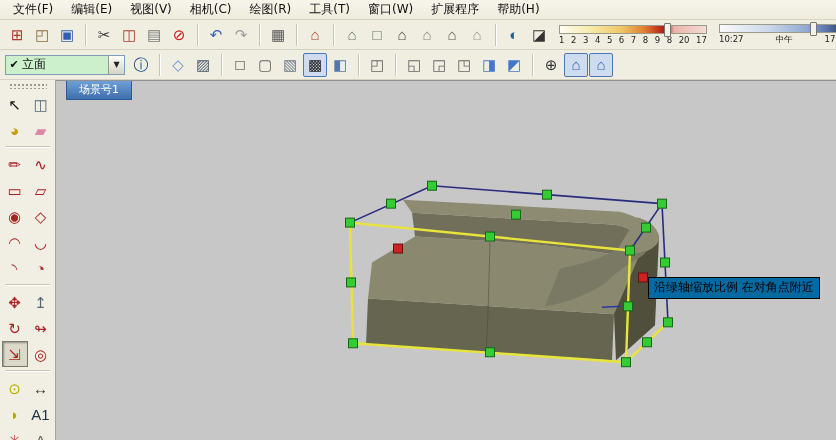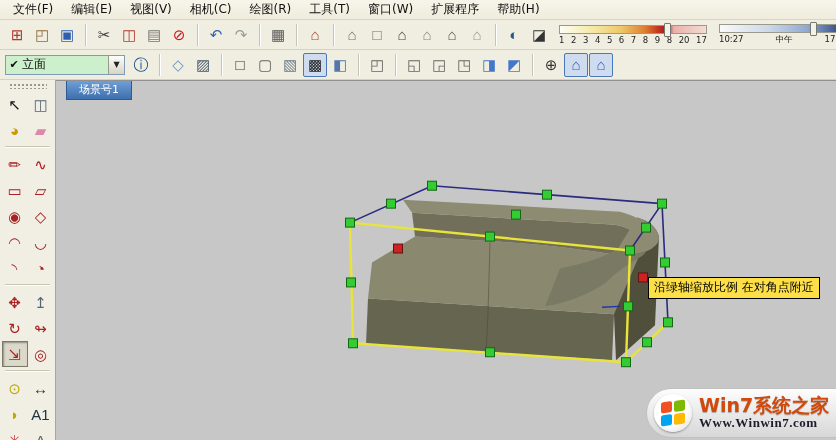--- a/index.html
+++ b/index.html
@@ -53,21 +53,21 @@
   .tool.active { border:1px solid #7a7a6a; background:#dcd8ca; box-shadow:inset 1px 1px 2px rgba(0,0,0,.35); }
   .tool .glyph { font-size:15px; }
   .pal-sep { border:0; border-top:1px solid #c9c5b5; border-bottom:1px solid #ffffff; margin:3px 5px; }
 
   
   .viewport { position:relative; flex:1; background:#c7c7c7; border-top:1px solid #909090; overflow:hidden; }
   .viewport svg { position:absolute; inset:0; width:100%; height:100%; }
   .scene-tab { position:absolute; top:0; left:10px; padding:1px 12px 2px; font-size:11px; color:#fff;
                background:linear-gradient(#6f9fd6,#3e6fae); border:1px solid #2d5a94; border-top:none;
                cursor:pointer; z-index:3; }
-  .tooltip { position:absolute; left:592px; top:196px; background:#fde047; border:1px solid #000;
+  .tooltip { position:absolute; left:592px; top:196px; background:#0369a1; border:1px solid #000;
              padding:1px 5px 2px; font-size:12px; color:#000; white-space:nowrap; z-index:4; }
 
   
   .watermark { position:absolute; right:0; bottom:2px; width:190px; height:50px; z-index:5;
                border-radius:25px 0 0 25px; background:linear-gradient(#fdfdfd,#d7d7d7);
                border:1px solid #c0c0c0; border-right:none;
                display:flex; align-items:center; gap:7px; padding-left:7px; }
   .wm-logo { width:38px; height:38px; flex:none; border-radius:50%;
              background:radial-gradient(circle at 35% 30%, #ffffff 55%, #d9d9d9);
              box-shadow:0 1px 2px rgba(0,0,0,.35); display:flex; align-items:center; justify-content:center; }
@@ -436,28 +436,14 @@
         <rect x="485.5" y="347.5" width="9" height="9"></rect>
         <rect x="642.5" y="337.5" width="9" height="9"></rect>
       </g>
 
       <rect x="393.5" y="243.5" width="9" height="9" fill="#cc2222" stroke="#661111"></rect>
       <rect x="638.5" y="272.5" width="9" height="9" fill="#cc2222" stroke="#661111"></rect>
     </svg>
 
     <div class="tooltip">沿绿轴缩放比例 在对角点附近</div>
 
-    <div class="watermark">
-      <div class="wm-logo">
-        <div class="wm-flag">
-          <span class="wm-f1"></span>
-            <span class="wm-f2"></span>
-            <span class="wm-f3"></span>
-            <span class="wm-f4"></span>
-        </div>
-      </div>
-      <div class="wm-text">
-        <span class="wm-title">Win7系统之家</span>
-        <span class="wm-site">Www.Winwin7.com</span>
-      </div>
-    </div>
   </div>
 </div>
 
 </body></html>

